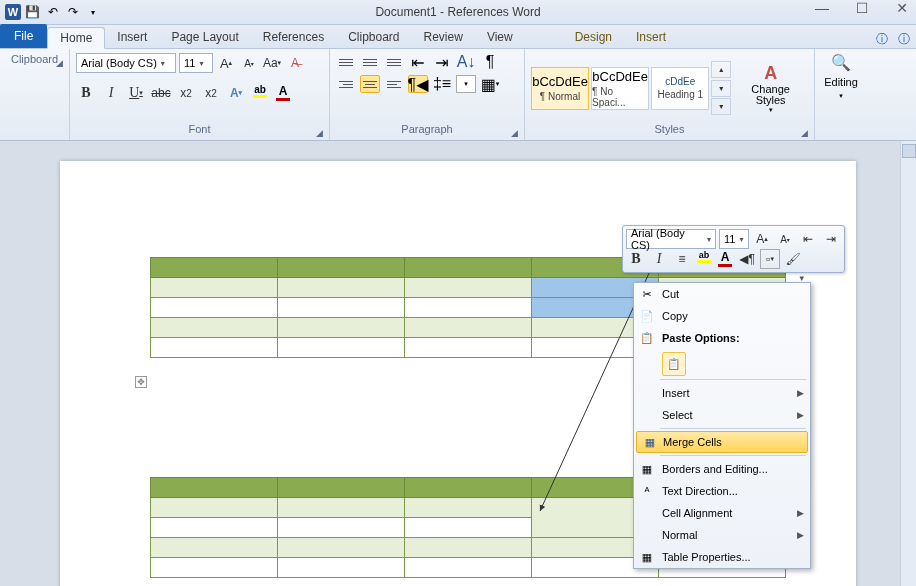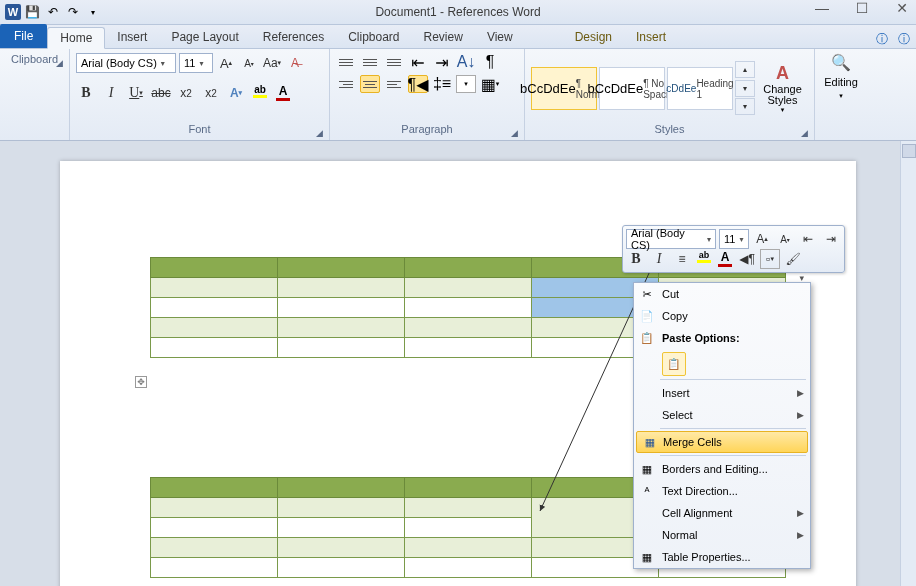--- a/index.html
+++ b/index.html
@@ -51,21 +51,21 @@
 .colorbar .letter { font-size: 12px; font-weight: bold; }
 .colorbar .bar { width: 14px; height: 3px; }
 .para-row { display: flex; gap: 4px; }
 .pbtn { width: 20px; height: 18px; display: flex; align-items: center; justify-content: center; }
 .pbtn.active { background: #ffe699; border: 1px solid #e8b323; border-radius: 2px;}
 .lines { display: flex; flex-direction: column; gap: 2px; }
 .lines span { display: block; width: 14px; height: 1px; background: #555; }
 
 
 .styles-body { display: flex; gap: 2px; align-items: center; }
-.style-box { width: 66px; height: 43px; border: 1px solid #c6d1e2; background: #fff; display: flex; flex-direction: row; align-items: center; justify-content: center; font-size: 10px; }
+.style-box { width: 66px; height: 43px; border: 1px solid #c6d1e2; background: #fff; display: flex; flex-direction: column; align-items: center; justify-content: center; font-size: 10px; }
 .style-box.active { background: #fff4cf; border: 1px solid #f0c436; }
 .style-box .preview { font-size: 13px; }
 .style-box .name { font-size: 10px; color: #444; margin-top: 2px; }
 .change-styles { display: flex; flex-direction: column; align-items: center; padding: 0 6px; font-size: 11px; }
 
 
 .editing { display: flex; flex-direction: column; align-items: center; padding: 0 6px; font-size: 11px; }
 
 
 .docarea { position: absolute; top: 141px; left: 0; right: 16px; bottom: 0; background: #d7dee8; overflow: hidden; }

